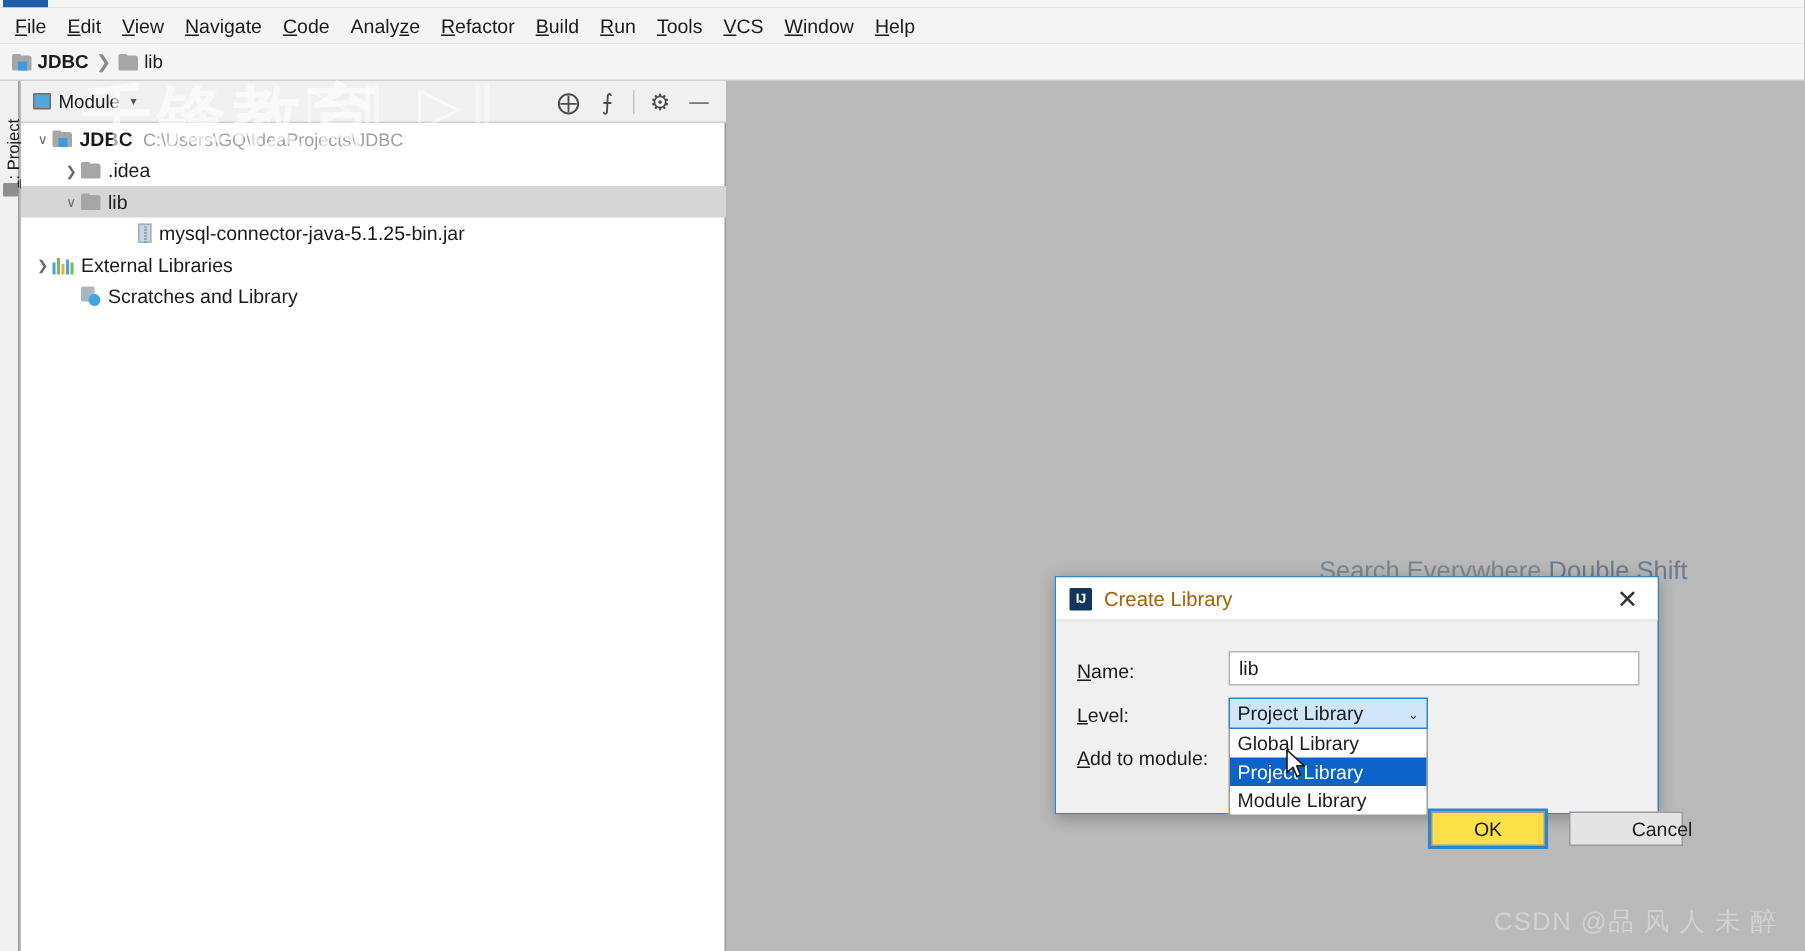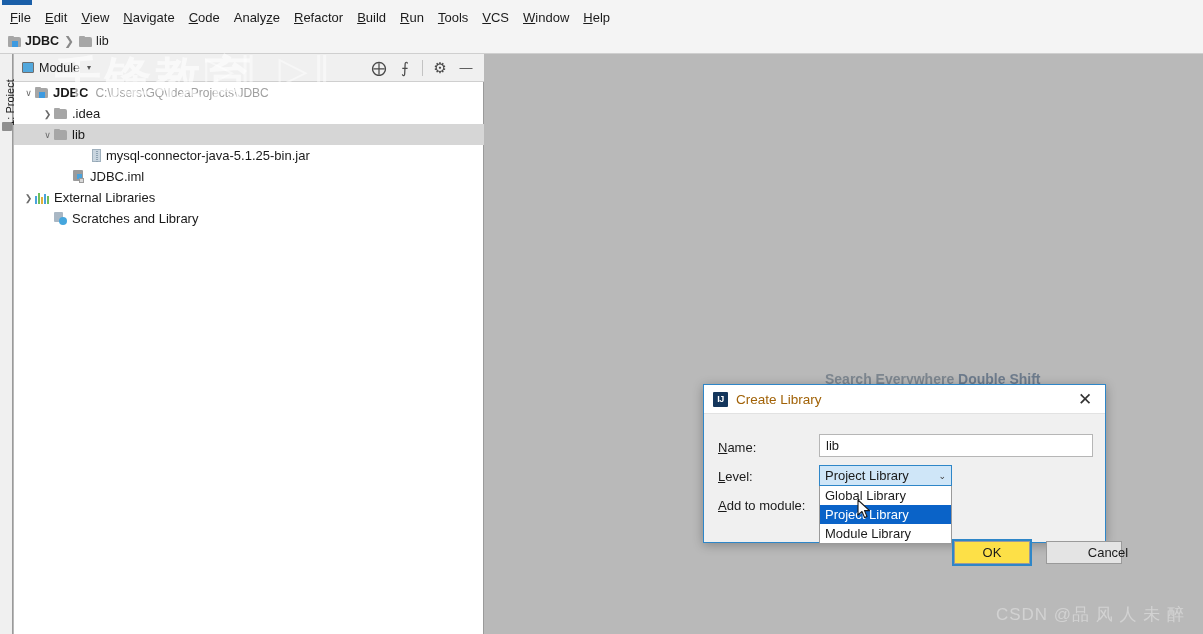--- a/index.html
+++ b/index.html
@@ -108,22 +108,22 @@
   
   .ico-scratch { position:relative; width:13px; height:13px; display:inline-block; }
   .ico-scratch .p { position:absolute; left:0; top:0; width:9px; height:10px; background:#a9b7c4; border-radius:1px; }
   .ico-scratch .cl { position:absolute; left:5px; top:5px; width:8px; height:8px; border-radius:50%; background:#45a6dd; }
 
   
   #editor-area {
     position:absolute; left:485px; top:54px; width:718px; height:580px; background:#b9b9b9;
   }
   #search-hint {
-    position:absolute; left:340px; top:317px; width:300px; text-align:left;
-    font-size:14px; color:#7d868f; white-space:nowrap;font-weight:bold;
+    position:absolute; left:340px; top:317px; width:300px; text-align:right;
+    font-size:17px; color:#7d868f; white-space:nowrap;
   }
   #search-hint .key { color:#6d7b8c; }
 
   
   #wm-qf {
     position:absolute; left:55px; top:48px; font-size:46px; font-weight:bold;
     color:rgba(255,255,255,0.62); letter-spacing:4px; pointer-events:none; user-select:none;
   }
   #wm-play {
     position:absolute; left:205px; top:48px; font-size:38px; letter-spacing:6px;
@@ -298,32 +298,20 @@
       </div>
       <div class="trow">
         <span style="display:inline-block;width:65px"></span>
         <span class="twist"></span>
         <span class="tico">
           <span class="ico-jar"></span>
         </span>
         <span class="">mysql-connector-java-5.1.25-bin.jar</span>
       </div>
       <div class="trow">
-        <span style="display:inline-block;width:46px"></span>
-        <span class="twist"></span>
-        <span class="tico">
-          <span class="ico-iml">
-            <span class="sh"></span>
-            <span class="c"></span>
-            <span class="d"></span>
-          </span>
-        </span>
-        <span class="">JDBC.iml</span>
-      </div>
-      <div class="trow">
         <span style="display:inline-block;width:8px"></span>
         <span class="twist">❯</span>
         <span class="tico">
           <span class="ico-extlib">
             <i style="height:8px;background:#4aa3dd"></i>
             <i style="height:11px;background:#6fbf5b"></i>
             <i style="height:7px;background:#e0b23c"></i>
             <i style="height:10px;background:#4aa3dd"></i>
             <i style="height:8px;background:#6fbf5b"></i>
           </span>

